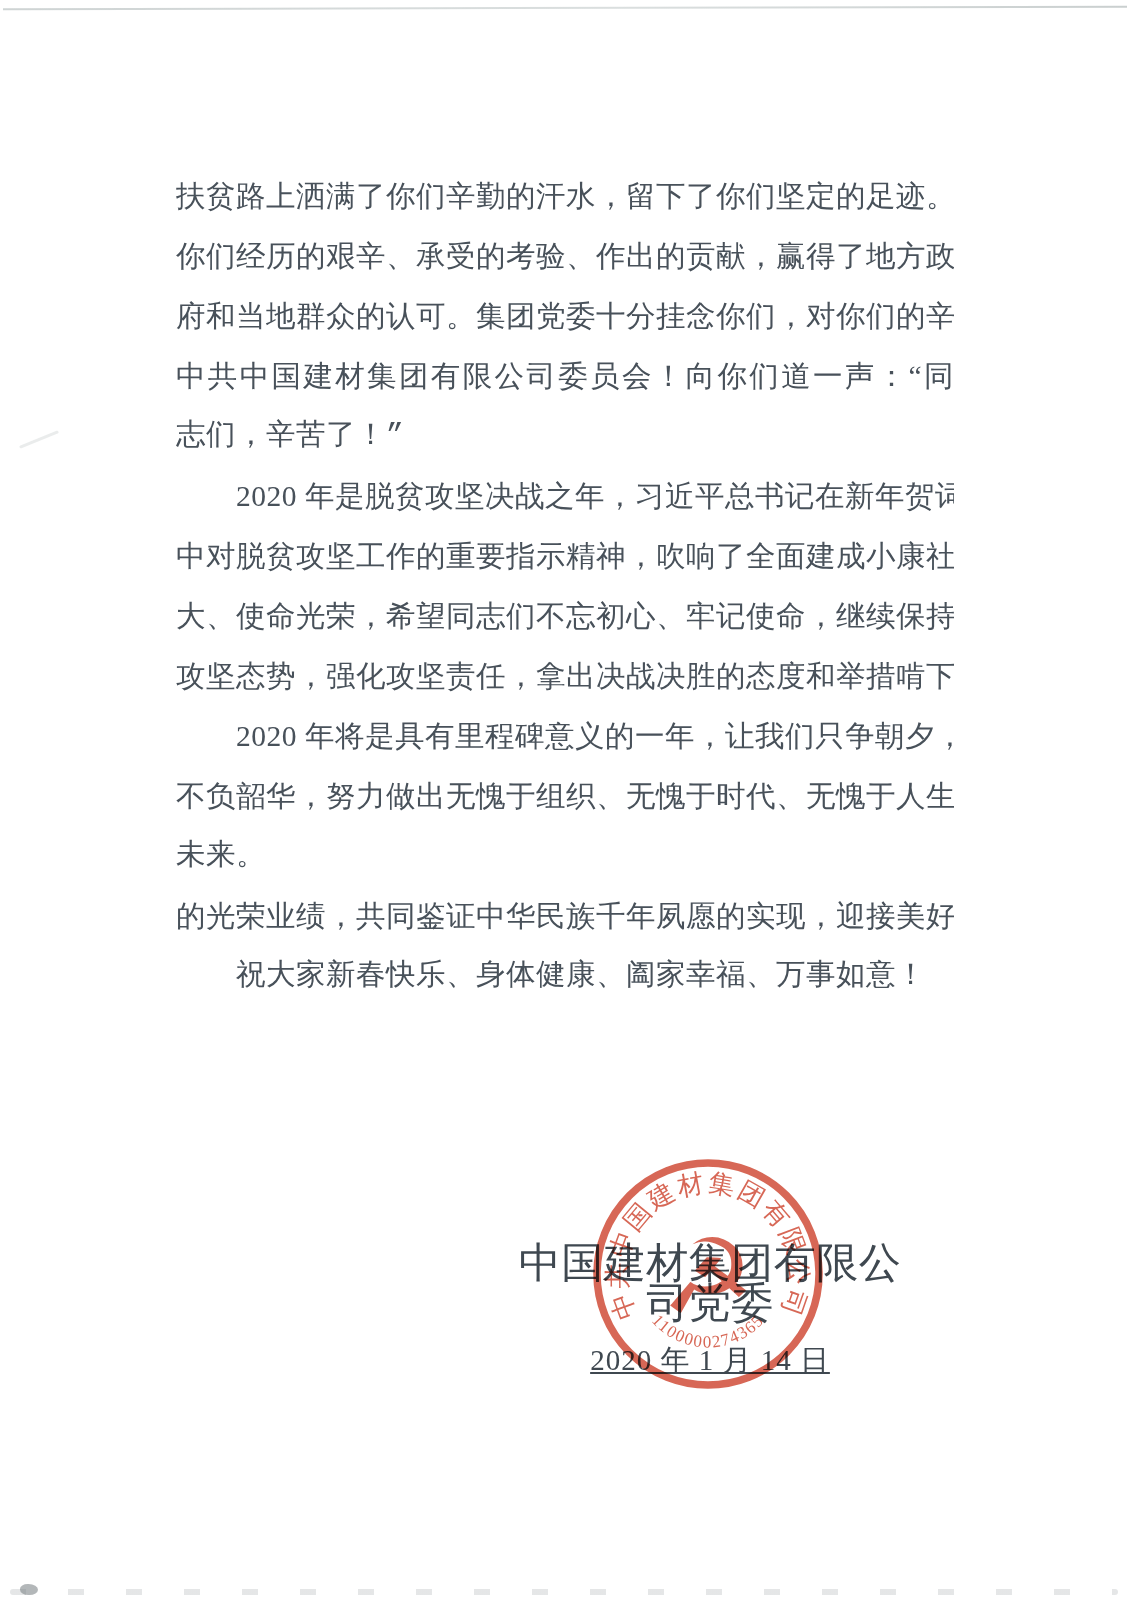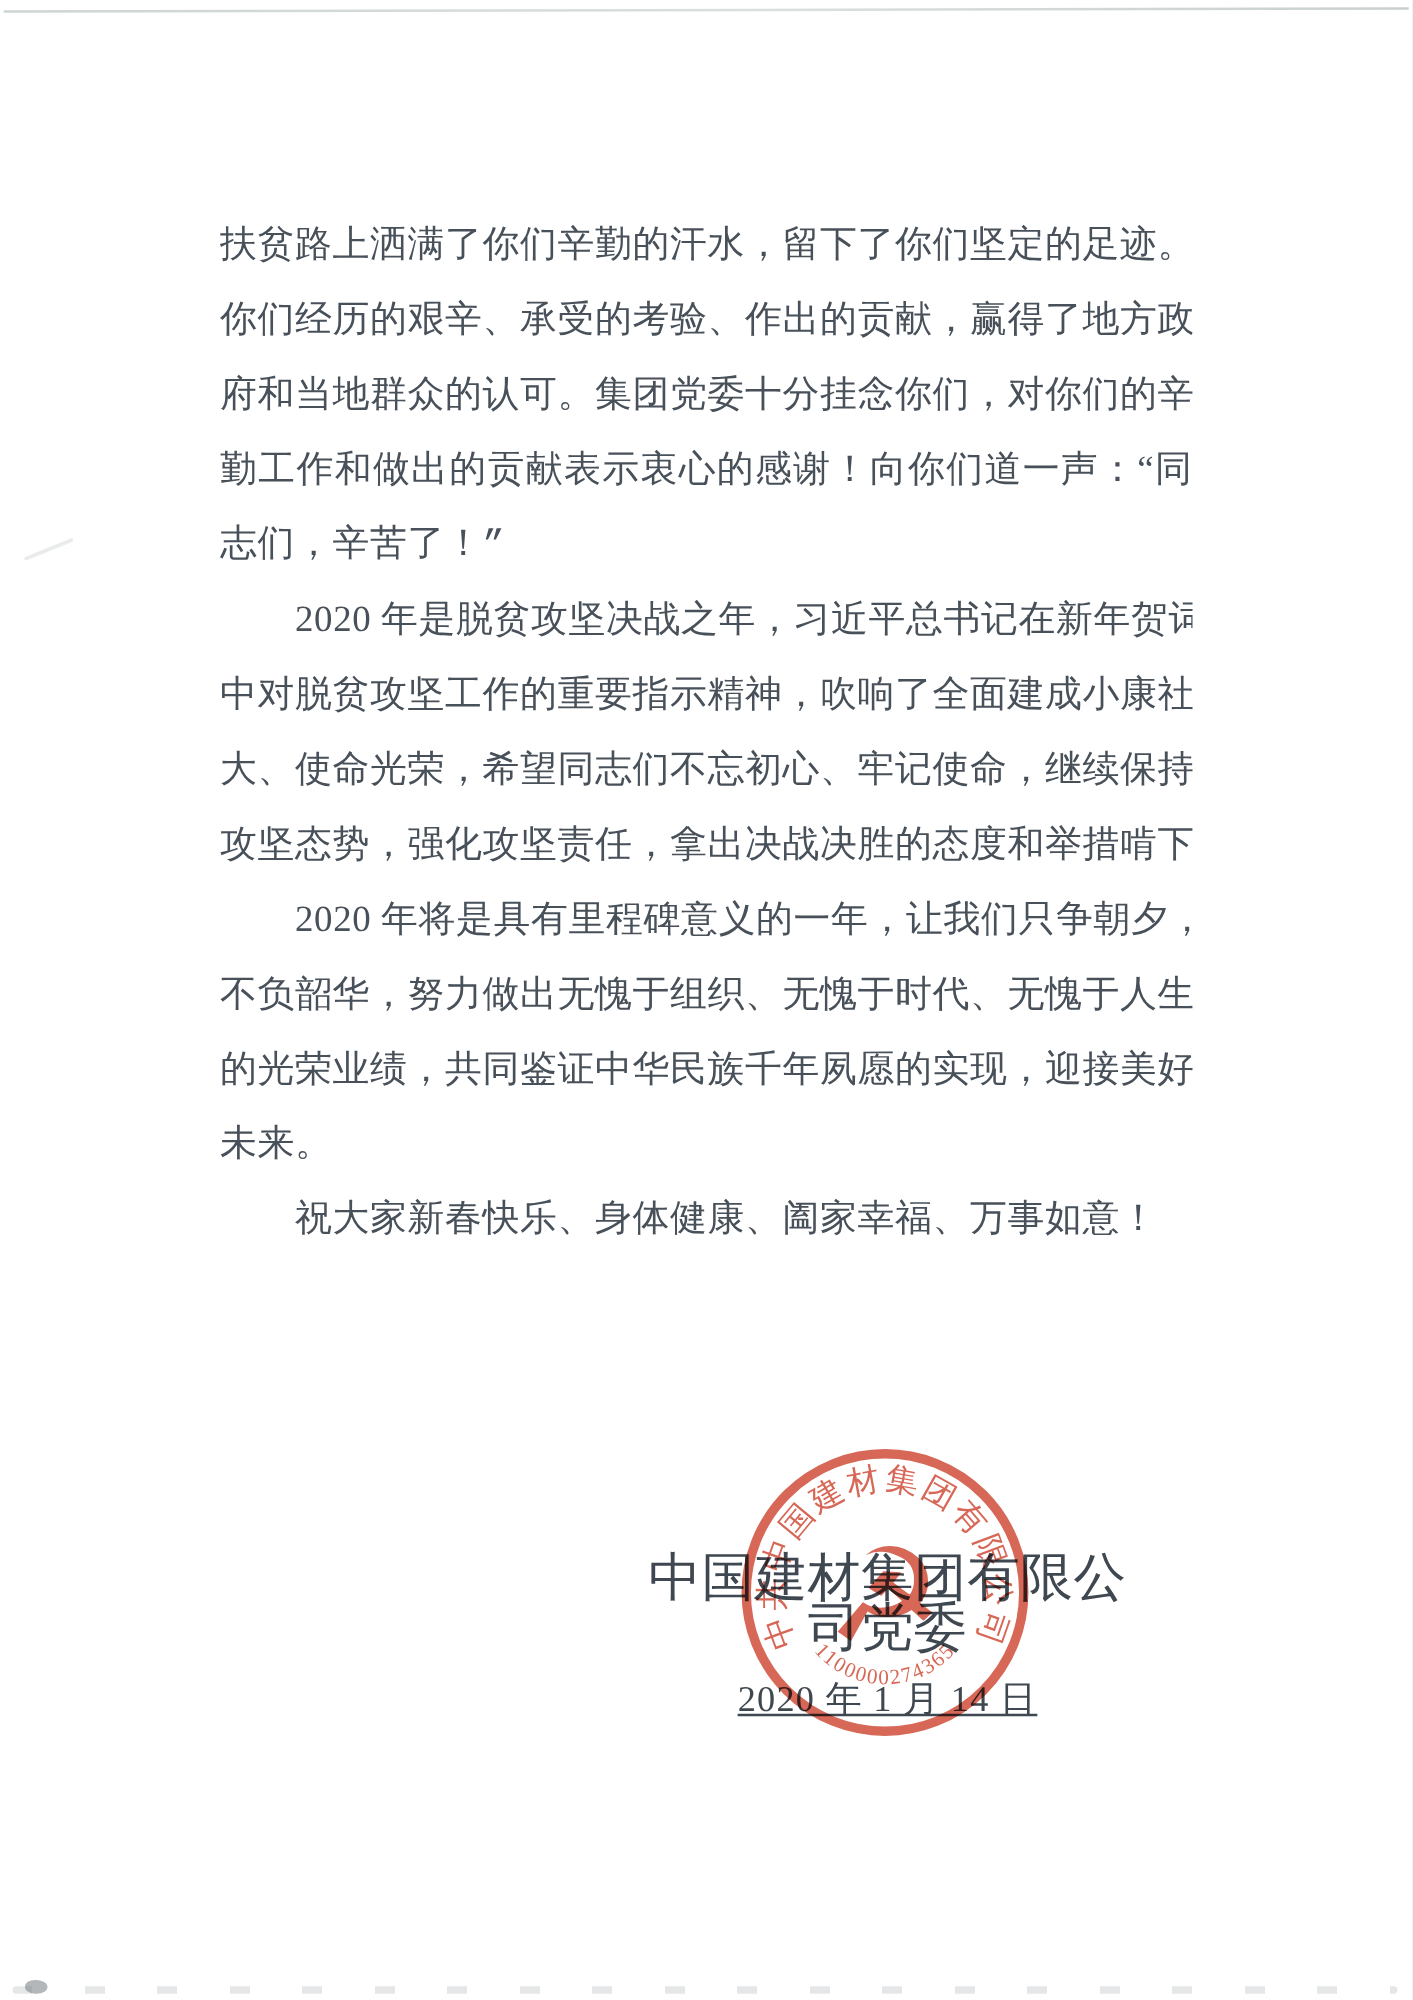--- a/index.html
+++ b/index.html
@@ -65,32 +65,32 @@
 
   <div class="artifact-top-line"></div>
   <div class="artifact-smudge"></div>
   <div class="artifact-bottom"></div>
   <div class="artifact-bottom-blob"></div>
 
   <div class="body-text">
     <div class="ln">扶贫路上洒满了你们辛勤的汗水，留下了你们坚定的足迹。</div>
     <div class="ln">你们经历的艰辛、承受的考验、作出的贡献，赢得了地方政</div>
     <div class="ln">府和当地群众的认可。集团党委十分挂念你们，对你们的辛</div>
-    <div class="ln">勤工作和做出的贡献表示衷心的感谢！向你们道一声：“同</div>
+    <div class="ln">中共中国建材集团有限公司委员会！向你们道一声：“同</div>
     <div class="ln end">志们，辛苦了！”</div>
 
     <div class="ln indent">2020 年是脱贫攻坚决战之年，习近平总书记在新年贺词</div>
     <div class="ln">中对脱贫攻坚工作的重要指示精神，吹响了全面建成小康社</div>
     <div class="ln">大、使命光荣，希望同志们不忘初心、牢记使命，继续保持</div>
     <div class="ln">攻坚态势，强化攻坚责任，拿出决战决胜的态度和举措啃下</div>
 
     <div class="ln indent">2020 年将是具有里程碑意义的一年，让我们只争朝夕，</div>
     <div class="ln">不负韶华，努力做出无愧于组织、无愧于时代、无愧于人生</div>
+    <div class="ln end">未来。</div>
     <div class="ln">的光荣业绩，共同鉴证中华民族千年夙愿的实现，迎接美好</div>
-    <div class="ln end">未来。</div>
 
     <div class="ln indent end">祝大家新春快乐、身体健康、阖家幸福、万事如意！</div>
   </div>
 
   <div class="signature">
     <div class="sig-org">中国建材集团有限公司党委</div>
     <div class="sig-date">2020 年 1 月 14 日</div>
   </div>
 
   <div class="seal">

